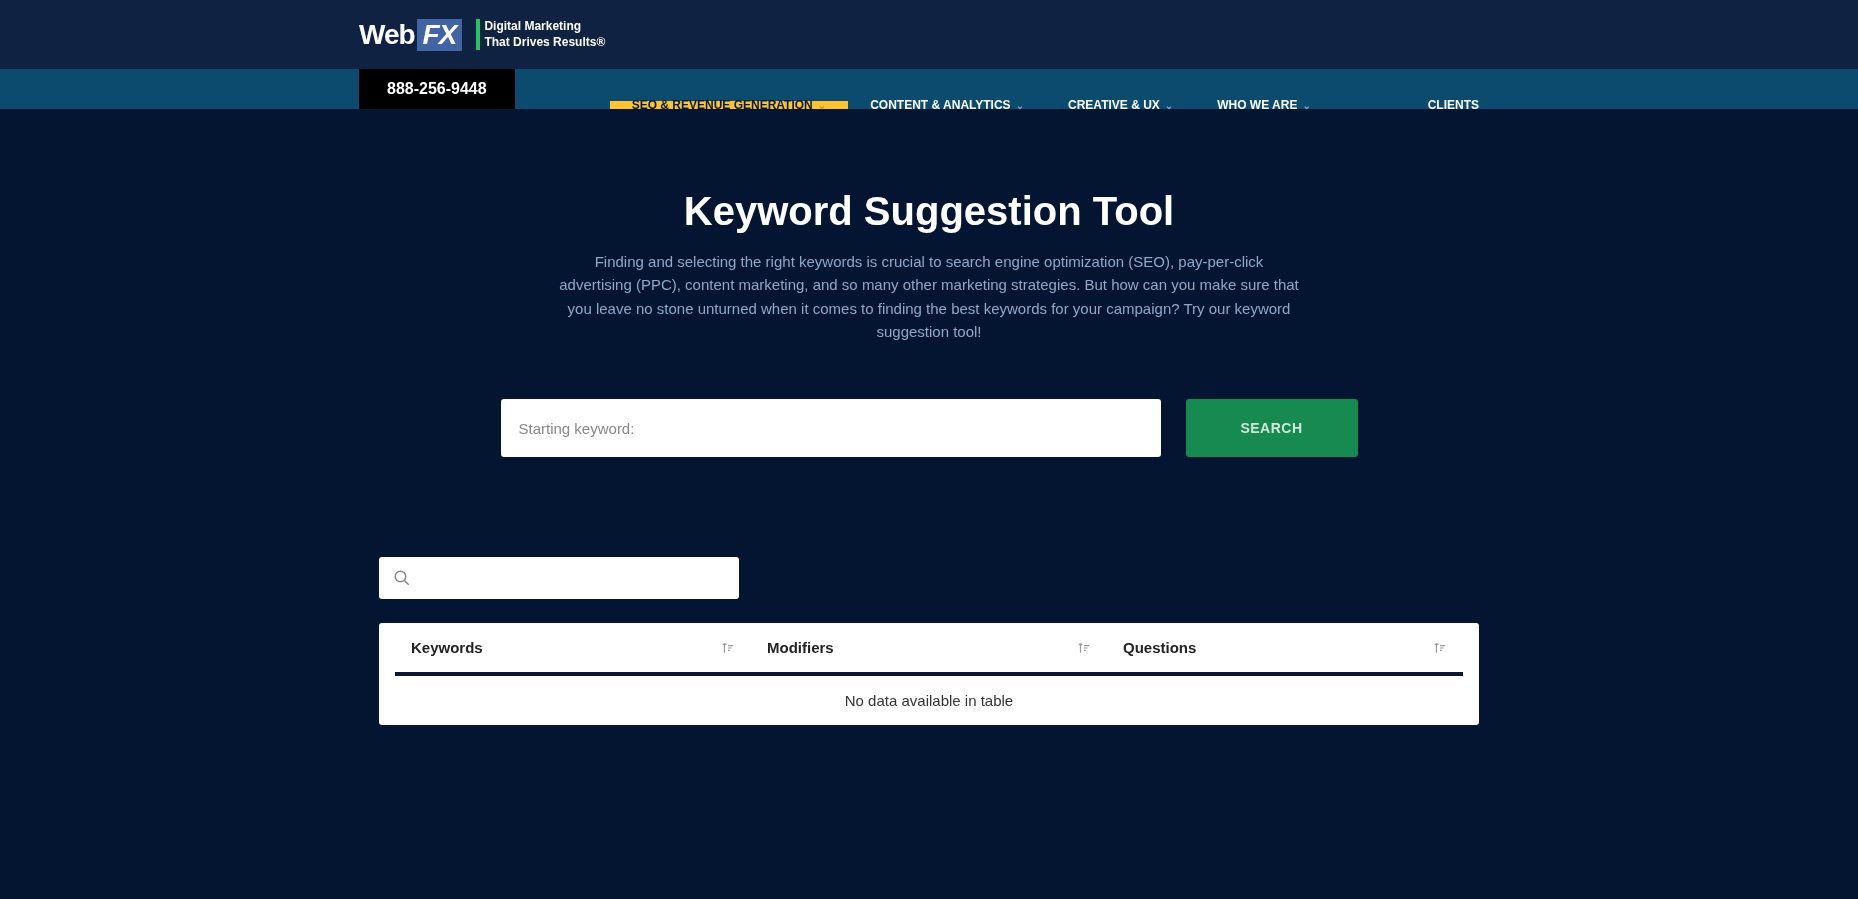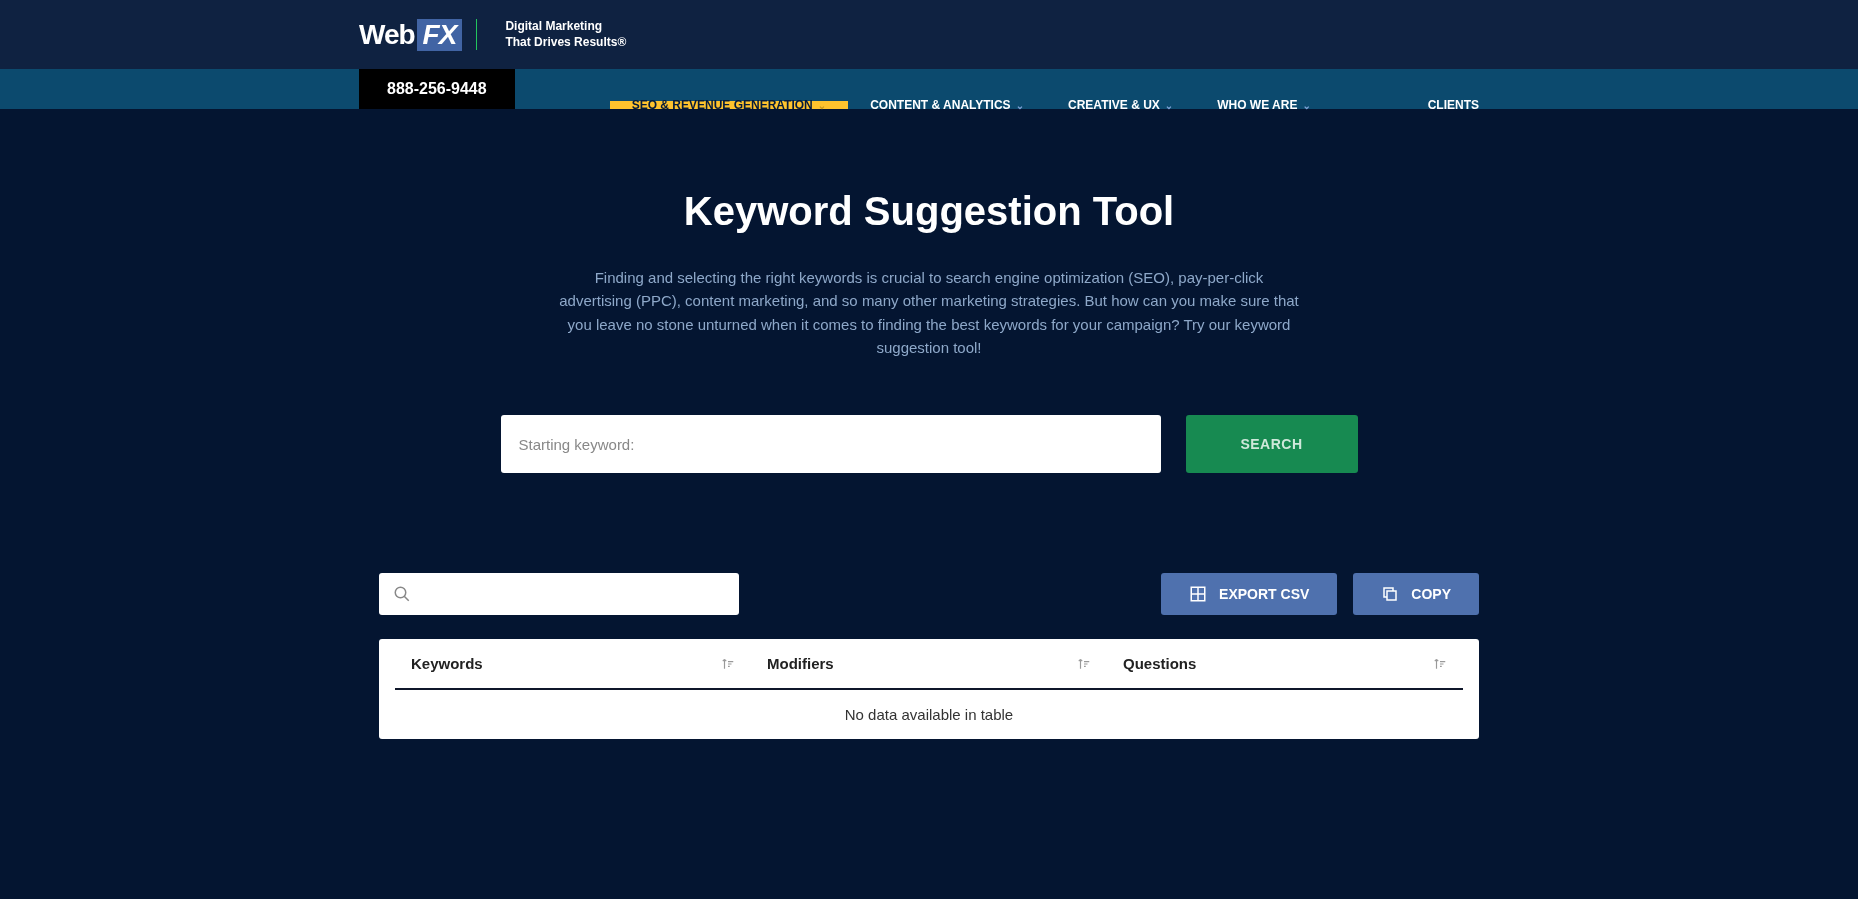--- a/index.html
+++ b/index.html
@@ -33,21 +33,21 @@
 }
 .logo-fx {
   background: #4164a4;
   padding: 0 6px;
   display: inline-flex;
   align-items: center;
   margin-left: 2px;
   font-style: italic;
   font-weight: 800;
 }
-.tagline-wrap { border-left: 1px solid #22c55e; padding-left: 28px; }
+.tagline-wrap { border-left: 4px solid #22c55e; padding-left: 4px; }
 .tagline { font-size: 12px; font-weight: 600; line-height: 1.3; }
 .revenue-badge { display: flex; align-items: stretch; height: 46px; }
 .revenue-label {
   background: #000;
   font-size: 11px;
   font-weight: 700;
   padding: 8px 12px;
   line-height: 1.3;
   display: flex;
   flex-direction: column;
@@ -114,21 +114,21 @@
 .nav-item.active { background: #fec32d; color: #041b3c; }
 .nav-item .chev { font-size: 10px; color: #7fa3d8; }
 .nav-item.active .chev { color: #c89a20; }
 .nav-contact { margin-left: auto; padding-right: 20px; }
 .main {
   max-width: 1140px;
   margin: 0 auto;
   padding: 80px 20px 40px;
   text-align: center;
 }
-.page-title { font-size: 40px; font-weight: 600; margin-bottom: 32px; }
+.page-title { font-size: 40px; font-weight: 600; margin-bottom: 16px; }
 .page-desc {
   font-size: 15px;
   color: #8ea8c9;
   max-width: 740px;
   margin: 0 auto 56px;
   line-height: 1.55;
 }
 .search-row { display: flex; gap: 18px; justify-content: center; margin-bottom: 100px; }
 .search-input {
   width: 660px;
@@ -197,21 +197,21 @@
   border-radius: 3px;
   color: #222;
   text-align: left;
 }
 .table-head { display: flex; padding: 0 16px; }
 .th {
   flex: 1;
   padding: 16px;
   font-weight: 600;
   font-size: 15px;
-  border-bottom: 2px solid #0f172a;
+  border-bottom: 4px solid #0f172a;
   display: flex;
   align-items: center;
   justify-content: space-between;
 }
 .sort-icon { color: #999; }
 .no-data {
   text-align: center;
   padding: 16px;
   font-size: 15px;
   color: #333;
@@ -272,37 +272,20 @@
   </div>
 
   <div class="toolbar-row">
     <div class="filter-wrap">
       <svg width="18" height="18" viewBox="0 0 24 24" fill="none" stroke="#888" stroke-width="2">
           <circle cx="10" cy="10" r="7"></circle>
           <line x1="21" y1="21" x2="15" y2="15"></line>
         </svg>
       <input class="filter-input" type="text" style="">
     </div>
-    <div class="btn-group">
-      <button class="action-btn">
-        <svg width="18" height="18" viewBox="0 0 24 24" fill="none" stroke="#fff" stroke-width="2">
-            <rect x="3" y="3" width="18" height="18"></rect>
-            <line x1="3" y1="12" x2="21" y2="12"></line>
-            <line x1="12" y1="3" x2="12" y2="21"></line>
-          </svg>
-        <span>EXPORT CSV</span>
-      </button>
-      <button class="action-btn">
-        <svg width="18" height="18" viewBox="0 0 24 24" fill="none" stroke="#fff" stroke-width="2">
-            <rect x="8" y="8" width="12" height="12"></rect>
-            <path d="M16 8V4H4v12h4"></path>
-          </svg>
-        <span>COPY</span>
-      </button>
-    </div>
   </div>
 
   <div class="results-table">
     <div class="table-head">
       <div class="th">
         <span>Keywords</span>
         <svg class="sort-icon" width="14" height="14" viewBox="0 0 24 24" fill="none" stroke="currentColor" stroke-width="2">
             <path d="M6 4l0 16M6 4l-3 3M6 4l3 3M12 8h9M12 12h6M12 16h3"></path>
           </svg>
       </div>

